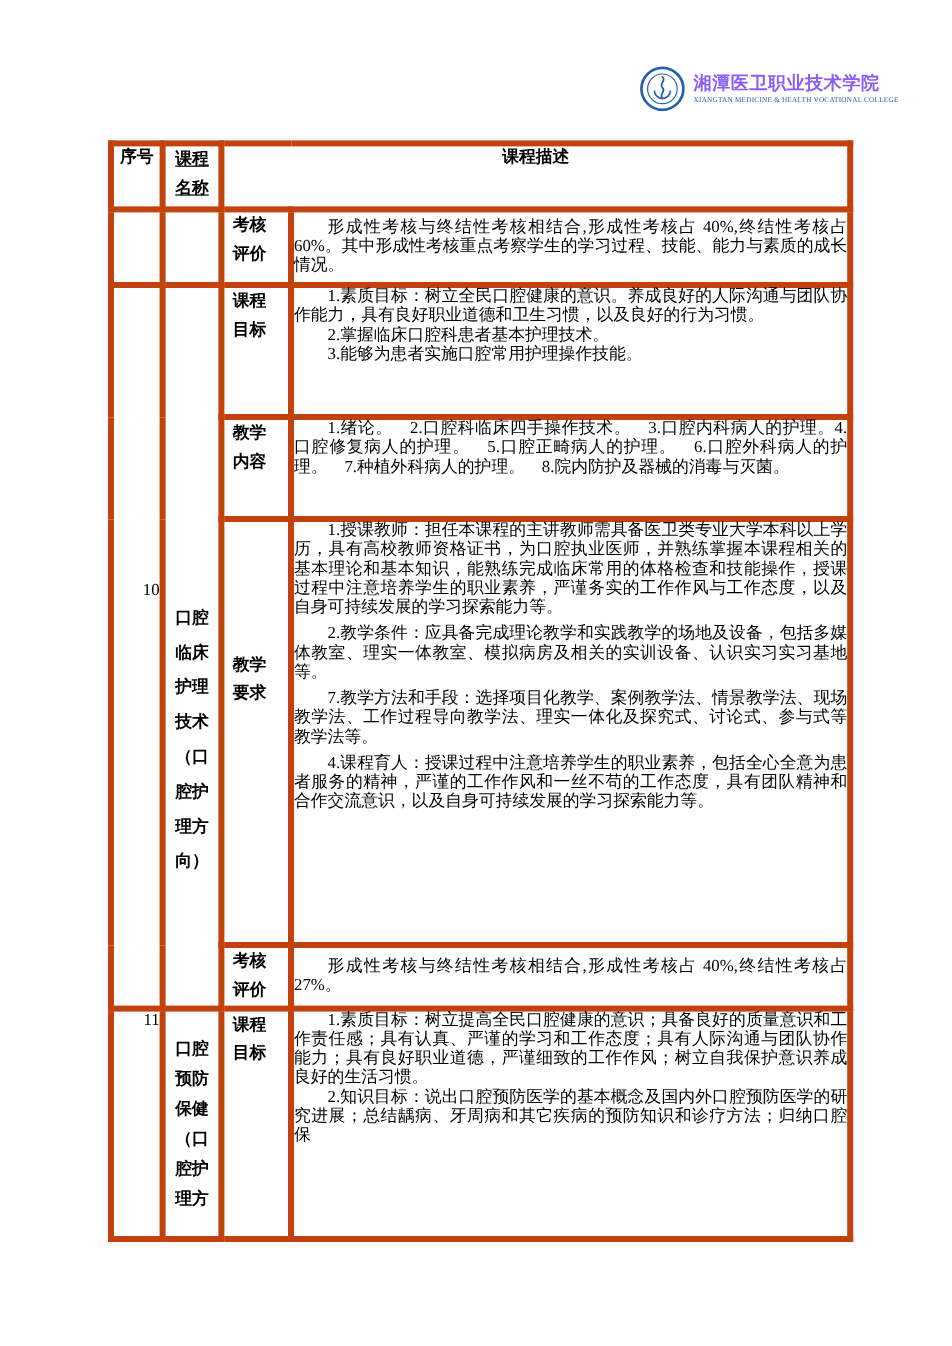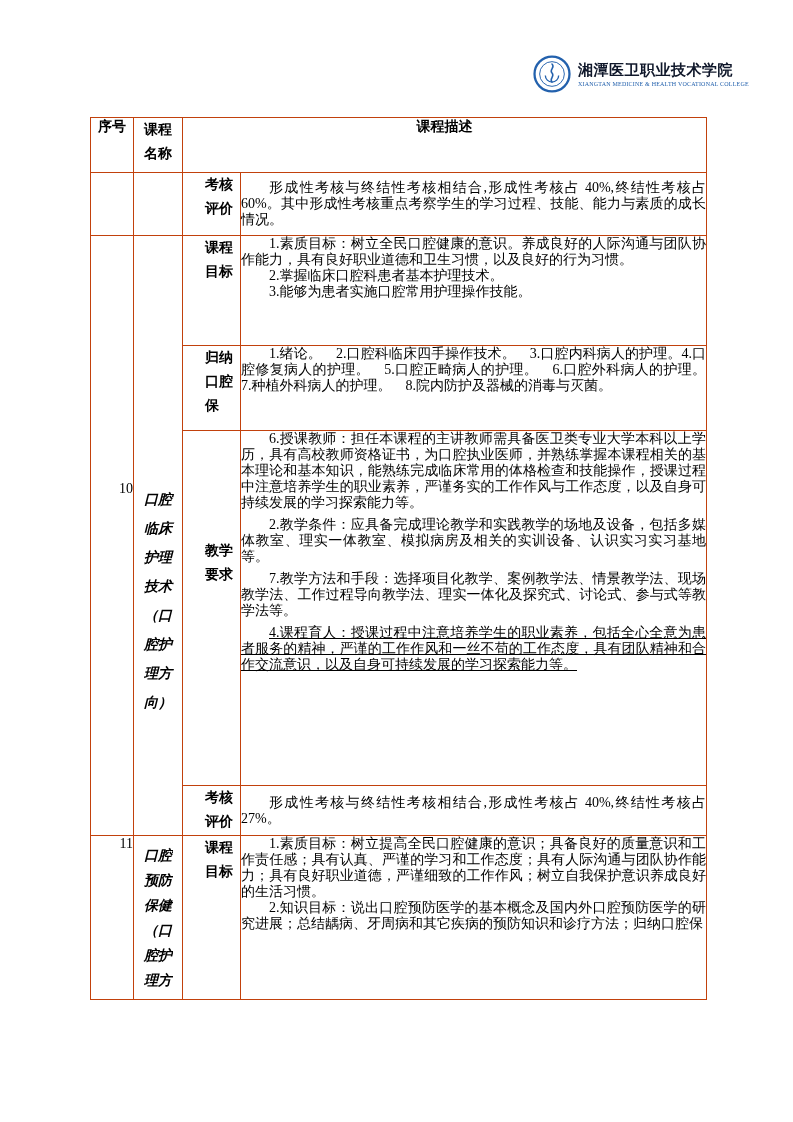--- a/index.html
+++ b/index.html
@@ -4,45 +4,45 @@
 <style>
   html,body{margin:0;padding:0;}
   body{background:#ffffff;}
   .page{
     position:relative;width:793px;height:1122px;background:#fff;
     font-family:"Liberation Serif","DejaVu Serif",serif;color:#000;overflow:hidden;
   }
   
   .logo{position:absolute;top:55px;left:533px;display:flex;align-items:center;gap:7px;}
   .emblem{width:38px;height:38px;flex:0 0 auto;}
-  .logo-cn{font-size:15px;font-weight:700;color:#0f172a;letter-spacing:0.5px;line-height:18px;white-space:nowrap;}
+  .logo-cn{font-size:15px;font-weight:700;color:#8b5cf6;letter-spacing:0.5px;line-height:18px;white-space:nowrap;}
   .logo-en{font-size:6px;color:#2361ad;letter-spacing:0.2px;margin-top:2px;white-space:nowrap;}
   
   table.doc{position:absolute;left:90px;top:117px;width:616px;border-collapse:collapse;table-layout:fixed;}
-  .doc td{border:1px solid #c2410c;padding:0;vertical-align:top;font-size:14px;}
+  .doc td{border:5px solid #c2410c;padding:0;vertical-align:top;font-size:14px;}
   .r-head{height:55px;} .r-carry{height:63px;} .r-obj10{height:110px;}
   .r-cont10{height:85px;} .r-req10{height:355px;} .r-ass10{height:50px;} .r-c11{height:160px;}
   .hd{font-weight:700;text-align:center;vertical-align:middle;}
   .wrap2{width:30px;word-break:break-all;line-height:24px;}
-  .hd .wrap2{margin:0 auto;text-align:center;}
+  .hd .wrap2{margin:0 auto;text-align:center;text-decoration:underline;}
   .lbl{vertical-align:middle;font-weight:700;}
-  .lbl .wrap2{margin-left:22px;}
+  .lbl .wrap2{margin-left:7px;}
   .lbl.push-lbl{padding-top:108px;}
   .seq{text-align:right;vertical-align:middle;}
   .seq.push-seq{padding-top:245px;}
   .namecell{vertical-align:middle;}
   .namecell.push-name{padding-top:245px;}
   .namecell.top-name{vertical-align:top;}
-  .vname{width:30px;margin:4px auto;font-weight:700;line-height:29px;word-break:break-all;text-align:center;font-style:italic;}
+  .vname{width:30px;margin:16px auto;font-weight:700;line-height:29px;word-break:break-all;text-align:center;}
   .vname.clip11{height:152px;overflow:hidden;line-height:25px;padding-top:3px;}
   .content{padding:5px 6px;line-height:16px;text-align:justify;}
   .content p{margin:0;text-indent:2em;}
   .content.vmid{vertical-align:middle;}
   .content.gap p{margin-bottom:6px;}
-  .content.gap p:last-child{margin-bottom:16px;text-decoration:underline;}
+  .content.gap p:last-child{margin-bottom:16px;}
 </style>
 </head>
 <body>
 
 <div class="page">
 
   <div class="logo">
     <svg class="emblem" viewBox="0 0 40 40">
       <circle cx="20" cy="20" r="18.4" fill="#ffffff" stroke="#2361ad" stroke-width="2.4"></circle>
       <circle cx="20" cy="20" r="13" fill="none" stroke="#2361ad" stroke-width="1"></circle>
@@ -93,33 +93,33 @@
       </td>
       <td class="content">
         <p>1.素质目标：树立全民口腔健康的意识。养成良好的人际沟通与团队协作能力，具有良好职业道德和卫生习惯，以及良好的行为习惯。</p>
         <p>2.掌握临床口腔科患者基本护理技术。</p>
         <p>3.能够为患者实施口腔常用护理操作技能。</p>
       </td>
     </tr>
 
     <tr class="r-cont10">
       <td class="lbl">
-        <div class="wrap2">归纳口腔保</div>
+        <div class="wrap2">教学内容</div>
       </td>
       <td class="content">
         <p>1.绪论。　2.口腔科临床四手操作技术。　3.口腔内科病人的护理。4.口腔修复病人的护理。　5.口腔正畸病人的护理。　6.口腔外科病人的护理。　7.种植外科病人的护理。　8.院内防护及器械的消毒与灭菌。</p>
       </td>
     </tr>
 
     <tr class="r-req10">
       <td class="lbl push-lbl">
         <div class="wrap2">教学要求</div>
       </td>
       <td class="content gap">
-        <p>6.授课教师：担任本课程的主讲教师需具备医卫类专业大学本科以上学历，具有高校教师资格证书，为口腔执业医师，并熟练掌握本课程相关的基本理论和基本知识，能熟练完成临床常用的体格检查和技能操作，授课过程中注意培养学生的职业素养，严谨务实的工作作风与工作态度，以及自身可持续发展的学习探索能力等。</p>
+        <p>1.授课教师：担任本课程的主讲教师需具备医卫类专业大学本科以上学历，具有高校教师资格证书，为口腔执业医师，并熟练掌握本课程相关的基本理论和基本知识，能熟练完成临床常用的体格检查和技能操作，授课过程中注意培养学生的职业素养，严谨务实的工作作风与工作态度，以及自身可持续发展的学习探索能力等。</p>
         <p>2.教学条件：应具备完成理论教学和实践教学的场地及设备，包括多媒体教室、理实一体教室、模拟病房及相关的实训设备、认识实习实习基地等。</p>
         <p>7.教学方法和手段：选择项目化教学、案例教学法、情景教学法、现场教学法、工作过程导向教学法、理实一体化及探究式、讨论式、参与式等教学法等。</p>
         <p>4.课程育人：授课过程中注意培养学生的职业素养，包括全心全意为患者服务的精神，严谨的工作作风和一丝不苟的工作态度，具有团队精神和合作交流意识，以及自身可持续发展的学习探索能力等。</p>
       </td>
     </tr>
 
     <tr class="r-ass10">
       <td class="lbl">
         <div class="wrap2">考核评价</div>
       </td>

